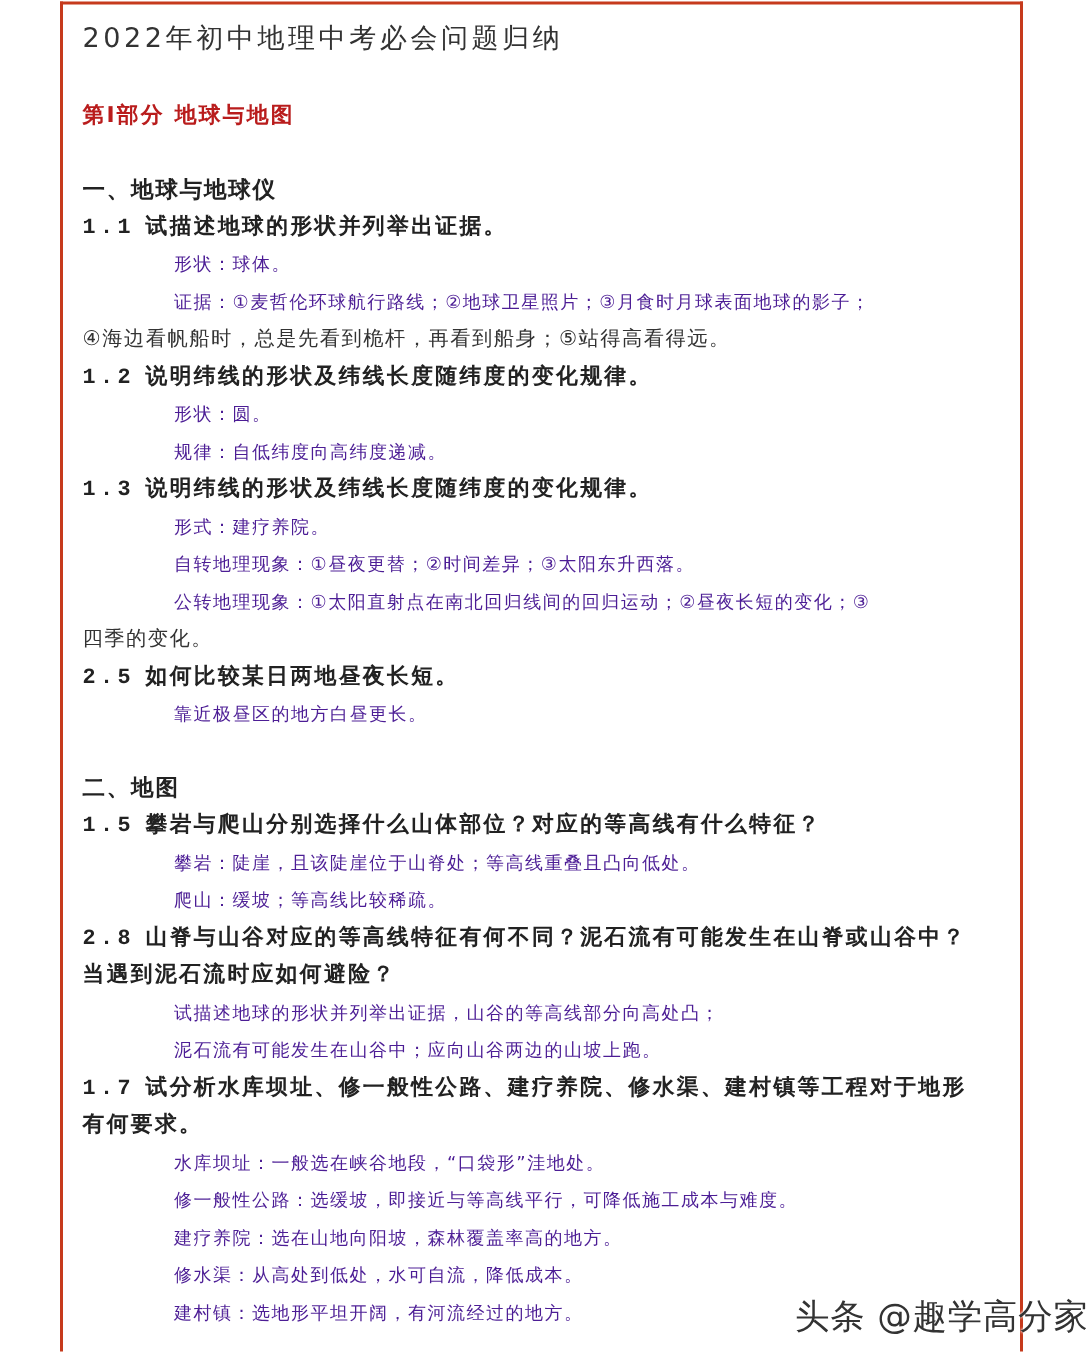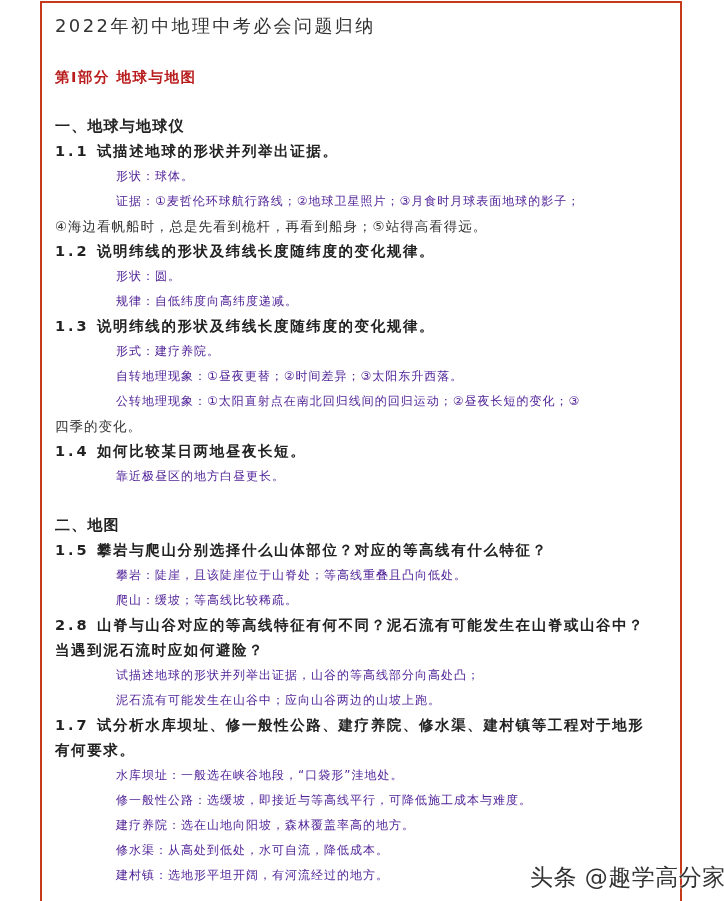--- a/index.html
+++ b/index.html
@@ -5,21 +5,21 @@
   html, body { margin: 0; padding: 0; background: #ffffff; }
   body { width: 724px; height: 901px; position: relative; overflow: hidden;
          font-family: "DejaVu Sans", "Liberation Sans", sans-serif; color: #222; }
   .frame { position: absolute; left: 40px; top: 1px; width: 642px; height: 920px;
            border-left: 2px solid #c63a1c; border-top: 2px solid #c63a1c; border-right: 2px solid #c63a1c; box-sizing: border-box; }
   .line { position: absolute; left: 55px; white-space: nowrap; font-size: 14px; line-height: 18px; letter-spacing: 1.2px; }
   .title { font-size: 18px; letter-spacing: 2.4px; color: #333; top: 17px; }
   .part { font-size: 14.5px; font-weight: bold; top: 68px; color: #b91c1c; letter-spacing: 1.5px; }
   .section { font-weight: bold; font-size: 15px; }
   .q { font-weight: bold; font-size: 14.5px; letter-spacing: 1.6px; }
-  .q .num { display: inline-block; width: 42px; letter-spacing: 3px; }
+  .q .num { display: inline-block; width: 42px; letter-spacing: 3px; font-family: Liberation Mono, monospace; }
   .a { left: 116px; font-size: 12px; color: #4c1d95; letter-spacing: 1px; }
   .cont { left: 55px; font-size: 13.5px; color: #333; letter-spacing: 1px; }
   .qcont { left: 55px; font-weight: bold; font-size: 14.5px; letter-spacing: 1.6px; }
   .watermark { position: absolute; left: 518px; top: 862px; font-size: 23px; color: #333;
                text-shadow: 0 0 2px #fff, 0 0 2px #fff; letter-spacing: 0.5px; white-space: nowrap; margin-left: 12px; }
 </style>
 </head>
 <body>
 
 <div class="frame"></div>
@@ -44,21 +44,21 @@
 
 <div class="line q" style="top:317px">
   <span class="num">1.3</span><span>说明纬线的形状及纬线长度随纬度的变化规律。</span>
 </div>
 <div class="line a" style="top:342px">形式：建疗养院。</div>
 <div class="line a" style="top:367px">自转地理现象：①昼夜更替；②时间差异；③太阳东升西落。</div>
 <div class="line a" style="top:392px">公转地理现象：①太阳直射点在南北回归线间的回归运动；②昼夜长短的变化；③</div>
 <div class="line cont" style="top:417px">四季的变化。</div>
 
 <div class="line q" style="top:442px">
-  <span class="num">1.4</span><span>如何比较某日两地昼夜长短。</span>
+  <span class="num">2.5</span><span>如何比较某日两地昼夜长短。</span>
 </div>
 <div class="line a" style="top:467px">靠近极昼区的地方白昼更长。</div>
 
 <div class="line section" style="top:516px">二、地图</div>
 
 <div class="line q" style="top:541px">
   <span class="num">1.5</span><span>攀岩与爬山分别选择什么山体部位？对应的等高线有什么特征？</span>
 </div>
 <div class="line a" style="top:566px">攀岩：陡崖，且该陡崖位于山脊处；等高线重叠且凸向低处。</div>
 <div class="line a" style="top:591px">爬山：缓坡；等高线比较稀疏。</div>

